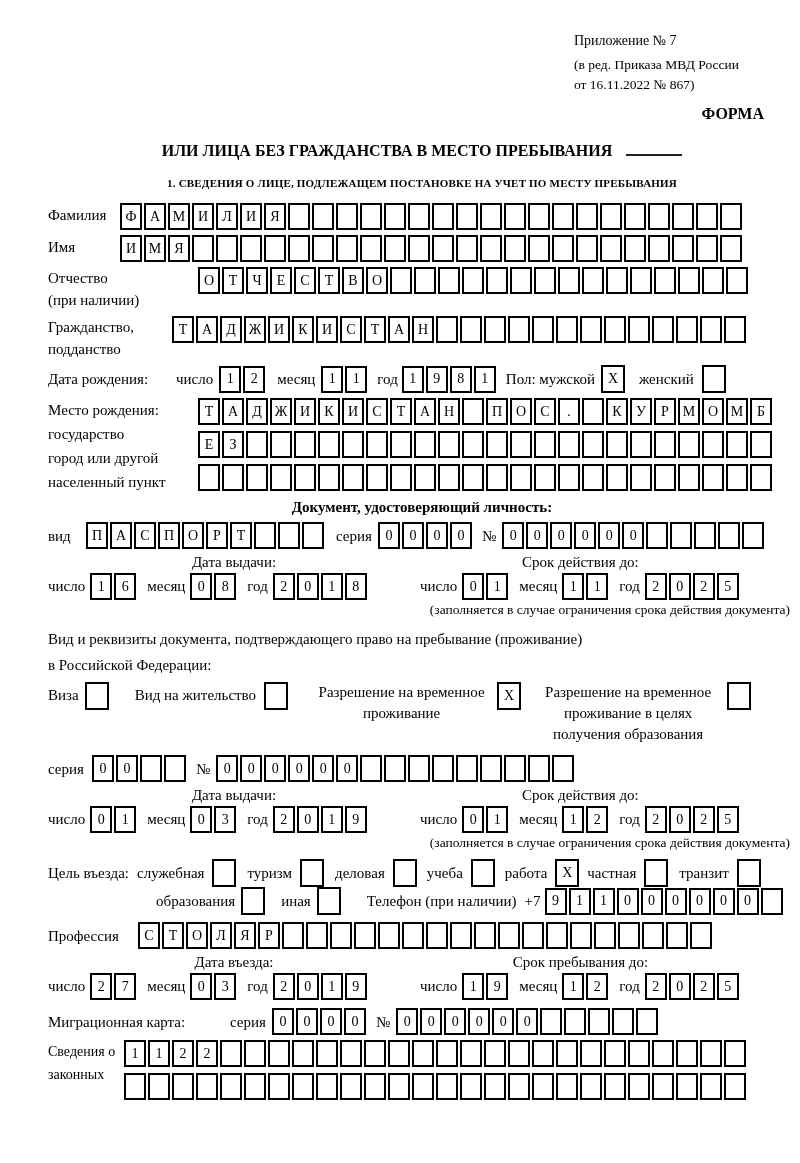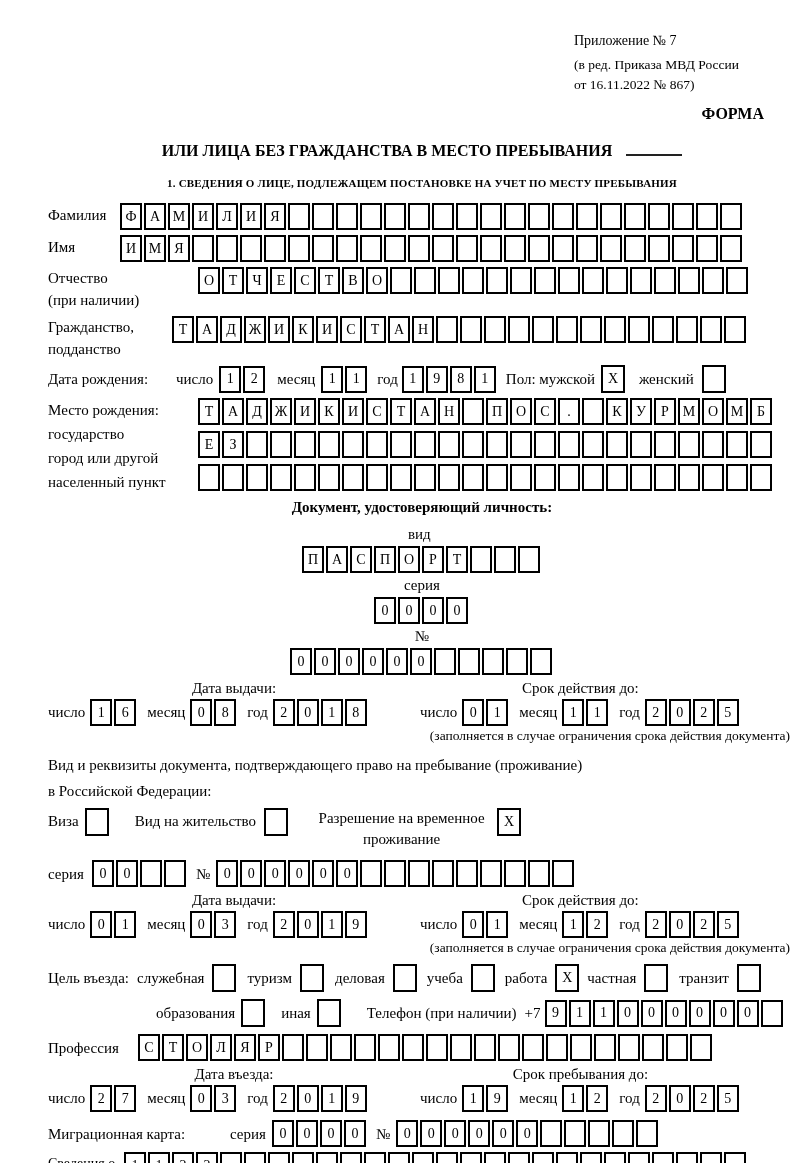--- a/index.html
+++ b/index.html
@@ -53,21 +53,21 @@
   .intro{line-height:26px;margin-bottom:2px;}
 
   .opts{display:flex;align-items:flex-start;margin:4px 0 10px 0;}
   .opt{display:flex;align-items:flex-start;flex:none;}
   .opt .lbl{line-height:26px;}
   .optc{text-align:center;line-height:21px;flex:none;}
   .opt3 .optc{width:175px;}
   .opt4 .optc{width:182px;}
   .opt .cb{margin-left:8px;}
 
-  .purpose-row{display:flex;align-items:center;margin-bottom:7px;}
+  .purpose-row{display:flex;align-items:center;}
   .purpose-row .lbl{margin-right:4px;}
   .pgap{width:9px;flex:none;}
   .phone-row{display:flex;align-items:center;margin-bottom:7px;padding-left:108px;}
 
   .reps{display:flex;margin-top:2px;}
   .reps-label{width:76px;flex:none;font-size:14px;line-height:23px;}
   .reps-right{flex:1;}
   .reps-right .boxrow{display:flex;margin-bottom:6px;}
 </style>
 </head>
@@ -342,21 +342,21 @@
           <span class="cell"></span>
           <span class="cell"></span>
           <span class="cell"></span>
           <span class="cell"></span>
         </span>
     </span>
   </div>
 
   <div class="doc-heading">Документ, удостоверяющий личность:</div>
 
-  <div class="frow" style="align-items:center;flex-direction:column;">
+  <div class="frow" style="align-items:center;">
     <span class="lbl" style="width:28px;">вид</span>
     <span class="gap10"></span>
     <span class="boxrow">
         <span class="cell">П</span>
         <span class="cell">А</span>
         <span class="cell">С</span>
         <span class="cell">П</span>
         <span class="cell">О</span>
         <span class="cell">Р</span>
         <span class="cell">Т</span>
@@ -459,20 +459,26 @@
         </span>
     </span>
     <span class="gap24"></span>
     <span class="opt opt3">
       <span class="optc">Разрешение на временное проживание</span>
       <span class="boxrow cb">
           <span class="cell">X</span>
         </span>
     </span>
     <span class="gap14"></span>
+    <span class="opt opt4">
+      <span class="optc">Разрешение на временное проживание в целях получения образования</span>
+      <span class="boxrow cb">
+          <span class="cell"></span>
+        </span>
+    </span>
   </div>
 
   <div class="frow" style="align-items:center;">
     <span class="lbl">серия</span>
       <span class="gap8"></span>
     <span class="boxrow">
         <span class="cell">0</span>
         <span class="cell">0</span>
         <span class="cell"></span>
         <span class="cell"></span>

